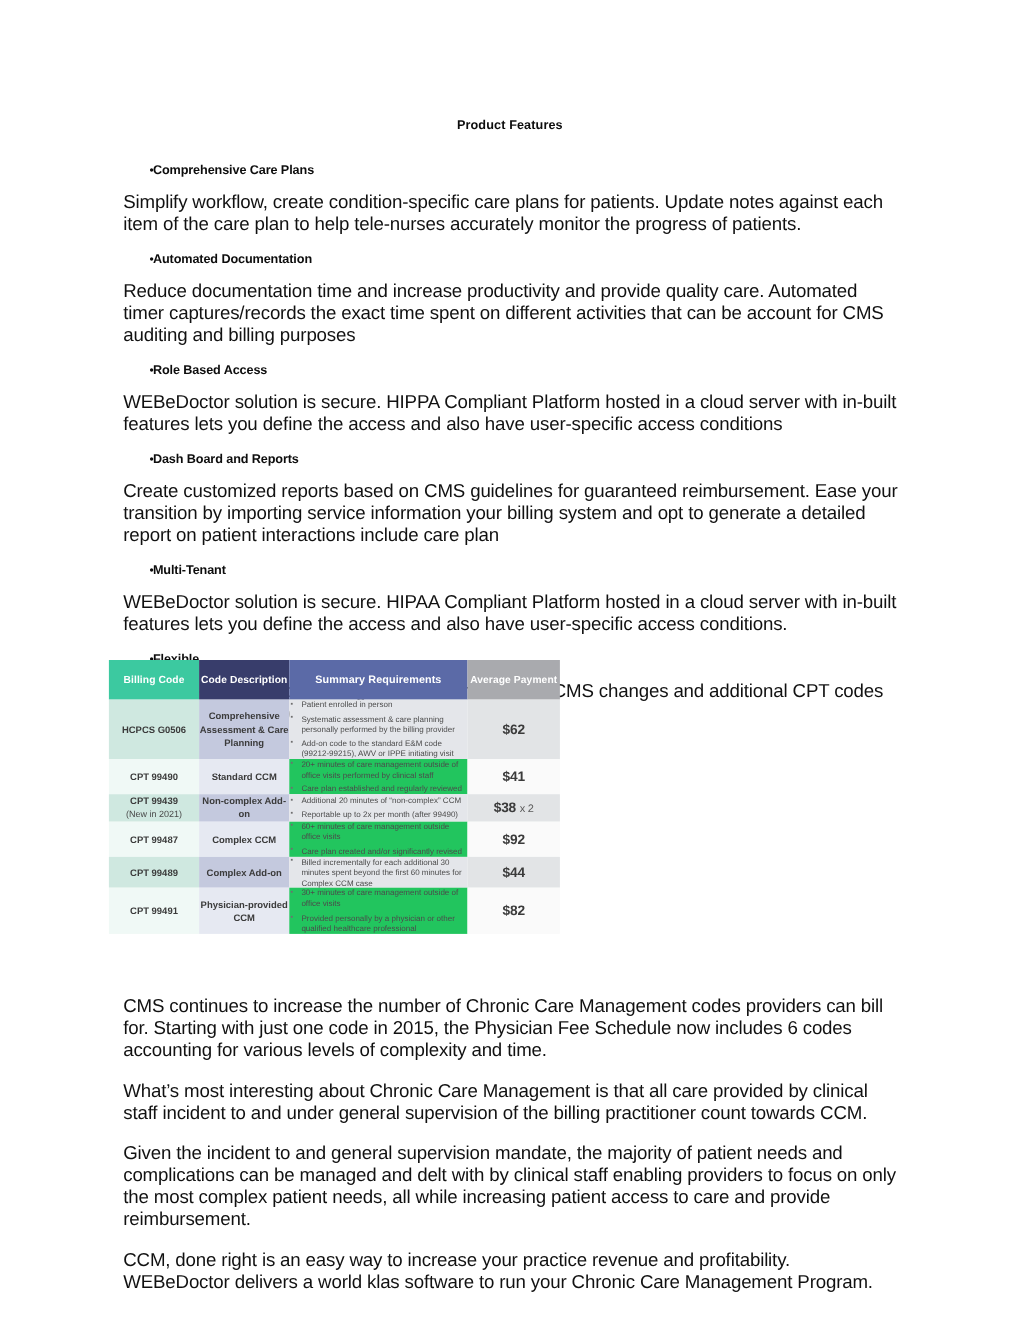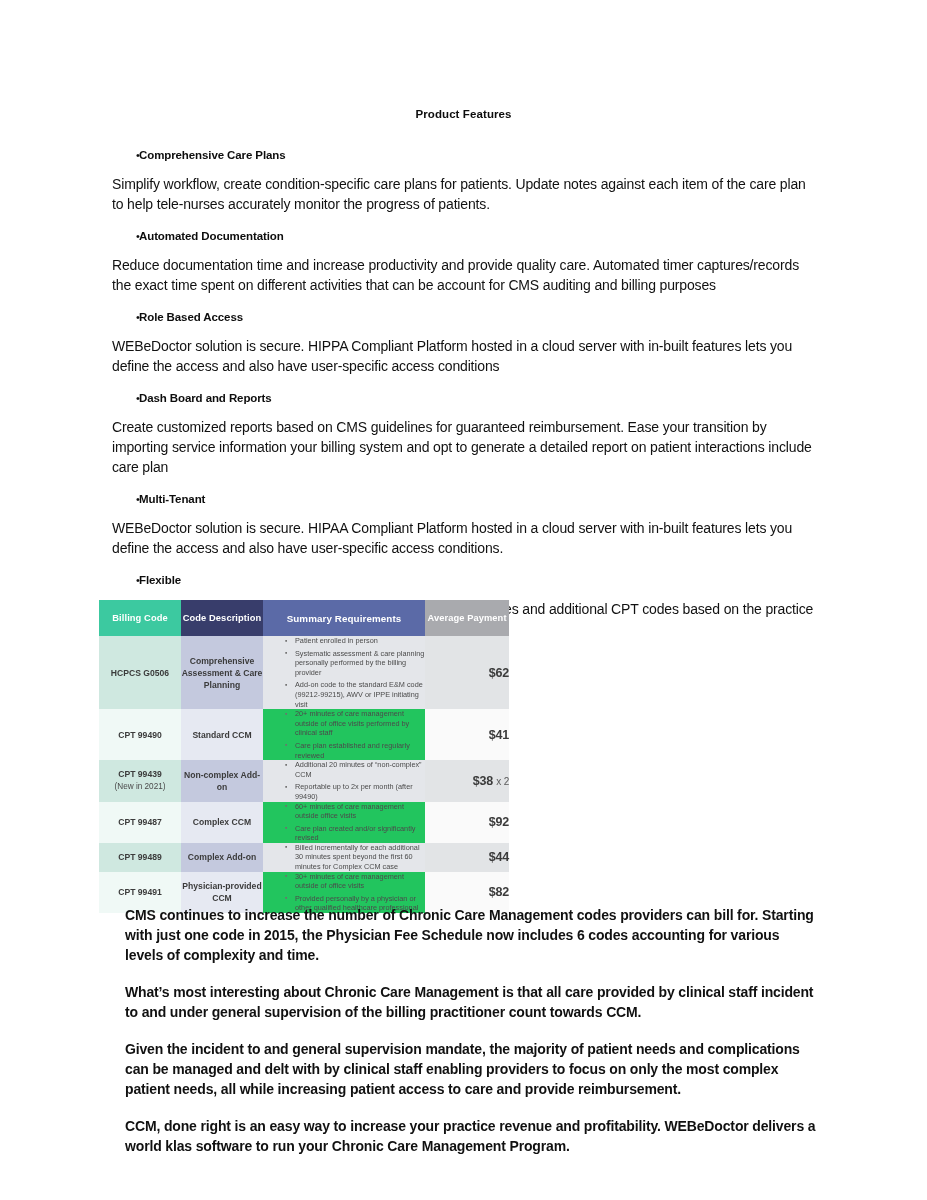--- a/index.html
+++ b/index.html
@@ -59,21 +59,21 @@
   }
   .bullet-label {
     font-size: 11.5px;
     font-weight: bold;
     line-height: 17px;
     letter-spacing: -0.1px;
     color: #0d0d0d;
   }
 
   .para {
-    font-size: 14px;
+    font-size: 17px;
     line-height: 20px;
     color: #111111;
     margin: 10px 0 14px 0;
     letter-spacing: -0.15px;
     text-align: left;
   }
   .para.tight { margin-bottom: 8px; }
 
   
   .cpt-table-wrap {
@@ -166,33 +166,32 @@
     margin: 0;
     padding: 0 0 0 11px;
     list-style: none;
   }
   td.c-sum li {
     position: relative;
     font-size: 7.3px;
     line-height: 9.6px;
     color: #4b4b4b;
     margin-bottom: 3px;
-    margin-left: 21px;
   }
   td.c-sum li:last-child { margin-bottom: 0; }
   td.c-sum li::before {
     content: "\25AA";
     position: absolute;
     left: -10px;
     top: -0.5px;
     font-size: 6.5px;
     color: #6f6f6f;
   }
   td.c-avg {
-    text-align: right;
+    text-align: center;
     font-size: 12.5px;
     font-weight: bold;
     color: #3b3b3b;
     letter-spacing: -0.2px;
   }
   td.c-avg .mult {
     font-size: 10px;
     font-weight: normal;
     color: #5a5a5a;
     margin-top: 41px;
@@ -208,21 +207,21 @@
   tr.odd  td.c-avg  { background: #e2e4e6; }
   tr.even td.c-avg  { background: #fafafa; }
 
   
   .closing {
     position: absolute;
     left: 112px;
     top: 905px;
     width: 706px;
   }
-  .closing .para { margin: 0 0 17px 13px; font-weight: bold; }
+  .closing .para { margin: 0 0 17px 0; }
 </style>
 </head>
 <body>
 
 <div class="page">
 
   <div class="doc-title">Product Features</div>
 
   <div class="content">
 

